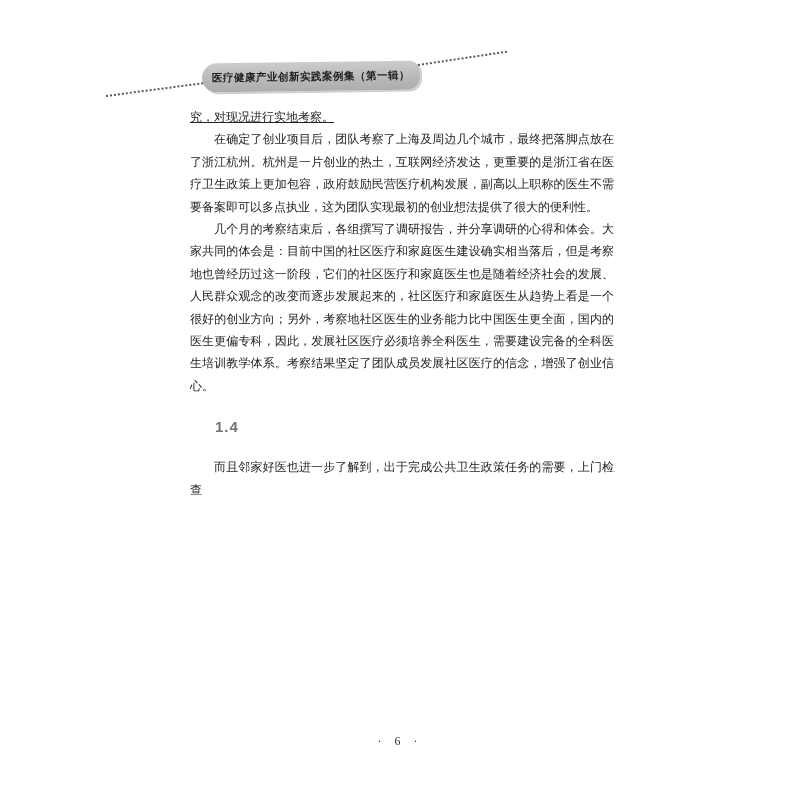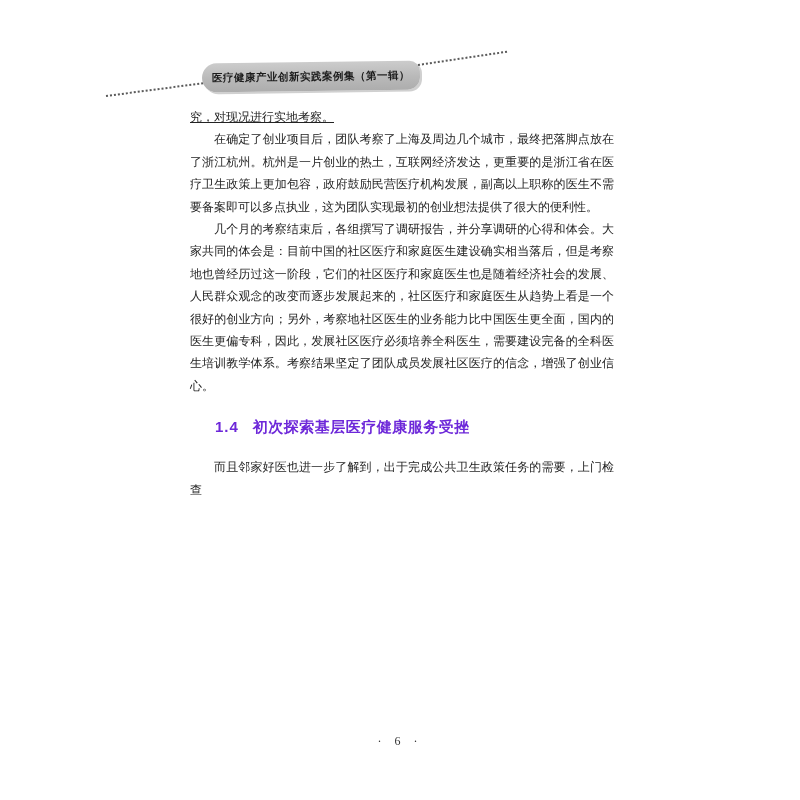--- a/index.html
+++ b/index.html
@@ -73,21 +73,21 @@
     text-indent: 0;
     text-decoration: underline;
   }
 
   .section-heading {
     margin: 20px 0 19px 0;
     padding-left: 25px;
     font-family: "Liberation Sans", "DejaVu Sans", sans-serif;
     font-weight: bold;
     font-size: 15px;
-    color: #6d28d9;
+    color: #737373;
     text-indent: 0;
     text-align: left;
     line-height: 20px;
     display: flex;
     align-items: baseline;
   }
   .section-heading .sec-num { margin-right: 14px; letter-spacing: 1px; }
   .section-heading .sec-title { letter-spacing: 0.5px; }
 
   
@@ -114,21 +114,20 @@
     <div class="dotline right"></div>
   </div>
 
   <div class="text-column">
     <p class="continuation">究，对现况进行实地考察。</p>
     <p>在确定了创业项目后，团队考察了上海及周边几个城市，最终把落脚点放在了浙江杭州。杭州是一片创业的热土，互联网经济发达，更重要的是浙江省在医疗卫生政策上更加包容，政府鼓励民营医疗机构发展，副高以上职称的医生不需要备案即可以多点执业，这为团队实现最初的创业想法提供了很大的便利性。</p>
     <p>几个月的考察结束后，各组撰写了调研报告，并分享调研的心得和体会。大家共同的体会是：目前中国的社区医疗和家庭医生建设确实相当落后，但是考察地也曾经历过这一阶段，它们的社区医疗和家庭医生也是随着经济社会的发展、人民群众观念的改变而逐步发展起来的，社区医疗和家庭医生从趋势上看是一个很好的创业方向；另外，考察地社区医生的业务能力比中国医生更全面，国内的医生更偏专科，因此，发展社区医疗必须培养全科医生，需要建设完备的全科医生培训教学体系。考察结果坚定了团队成员发展社区医疗的信念，增强了创业信心。</p>
 
     <div class="section-heading">
       <span class="sec-num">1.4</span>
-      <span class="sec-title">初次探索基层医疗健康服务受挫</span>
     </div>
 
     <p>而且邻家好医也进一步了解到，出于完成公共卫生政策任务的需要，上门检查</p>
   </div>
 
   <div class="page-footer">· 6 ·</div>
 
 </div>
 
 </body></html>

